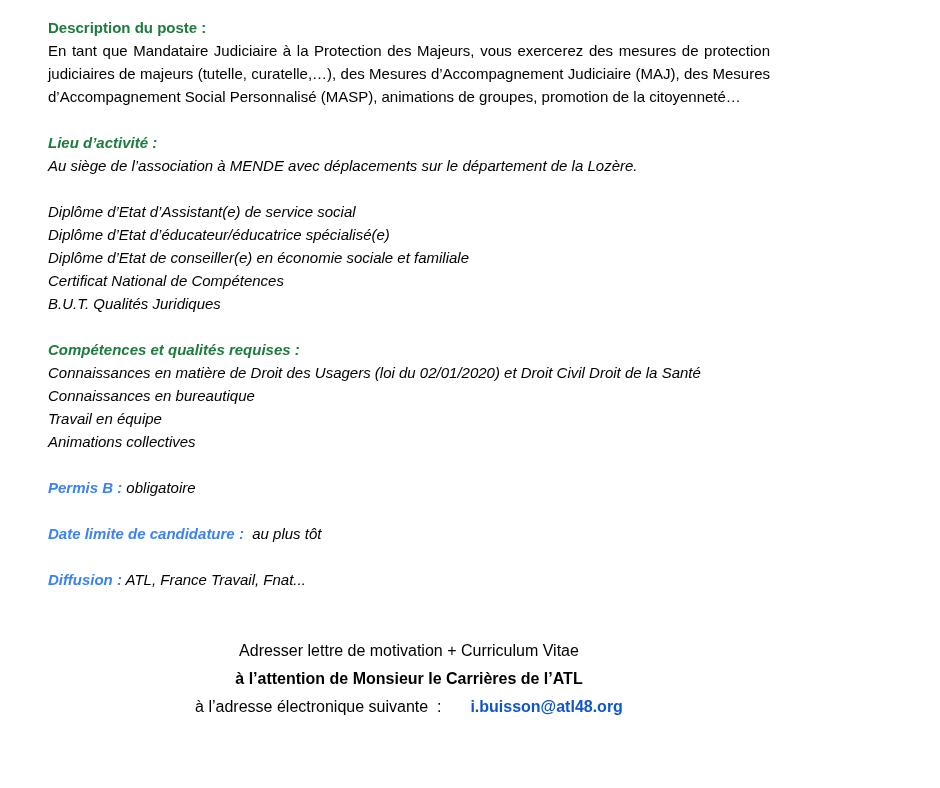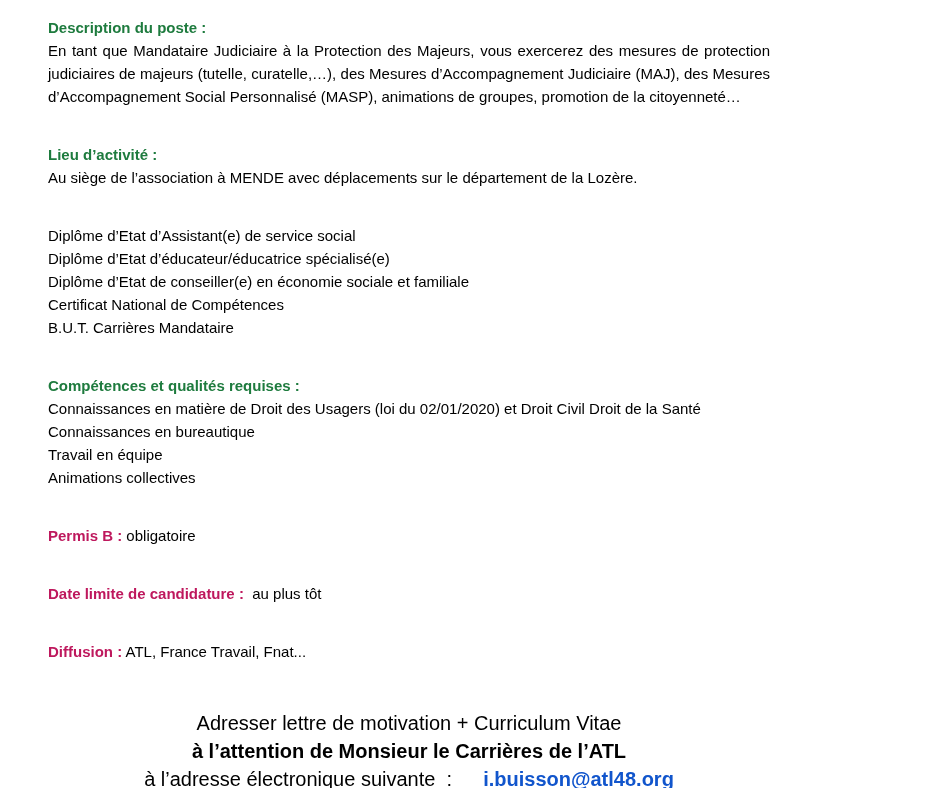--- a/index.html
+++ b/index.html
@@ -17,42 +17,42 @@
   .page {
     box-sizing: border-box;
     width: 800px;
     height: 788px;
     padding: 16px 30px 0 48px;
     font-size: 15px;
     line-height: 23px;
   }
   .sec { margin: 0; }
   .sec + .sec,
-  .field { margin-top: 35px; }
+  .field { margin-top: 23px; font-style: italic; }
   .heading {
     color: #1e7b3e;
     font-weight: bold;
     font-size: 15px;
     line-height: 23px;
     margin: 0;
   }
   .p {
     margin: 0;
   }
   .just { text-align: justify; }
   .label {
-    color: #be185d;
+    color: #3b82f6;
     font-weight: bold;
     white-space: pre-wrap;
   }
   .value { white-space: pre-wrap; }
   .closing {
     margin-top: 46px;
     text-align: center;
-    font-size: 20px;
+    font-size: 16px;
     line-height: 28px;
   }
   .closing p { margin: 0; }
   .closing .bold { font-weight: bold; }
   .prefix { white-space: pre-wrap; }
   .email-link {
     color: #1155cc;
     font-weight: bold;
     text-decoration: none;
     cursor: pointer;
@@ -72,21 +72,21 @@
   <div class="sec">
     <p class="heading">Lieu d’activité :</p>
     <p class="p">Au siège de l’association à MENDE avec déplacements sur le département de la Lozère.</p>
   </div>
 
   <div class="sec">
     <p class="p">Diplôme d’Etat d’Assistant(e) de service social</p>
     <p class="p">Diplôme d’Etat d’éducateur/éducatrice spécialisé(e)</p>
     <p class="p">Diplôme d’Etat de conseiller(e) en économie sociale et familiale</p>
     <p class="p">Certificat National de Compétences</p>
-    <p class="p">B.U.T. Carrières Mandataire</p>
+    <p class="p">B.U.T. Qualités Juridiques</p>
   </div>
 
   <div class="sec">
     <p class="heading">Compétences et qualités requises :</p>
     <p class="p">Connaissances en matière de Droit des Usagers (loi du 02/01/2020) et Droit Civil Droit de la Santé</p>
     <p class="p">Connaissances en bureautique</p>
     <p class="p">Travail en équipe</p>
     <p class="p">Animations collectives</p>
   </div>
 

